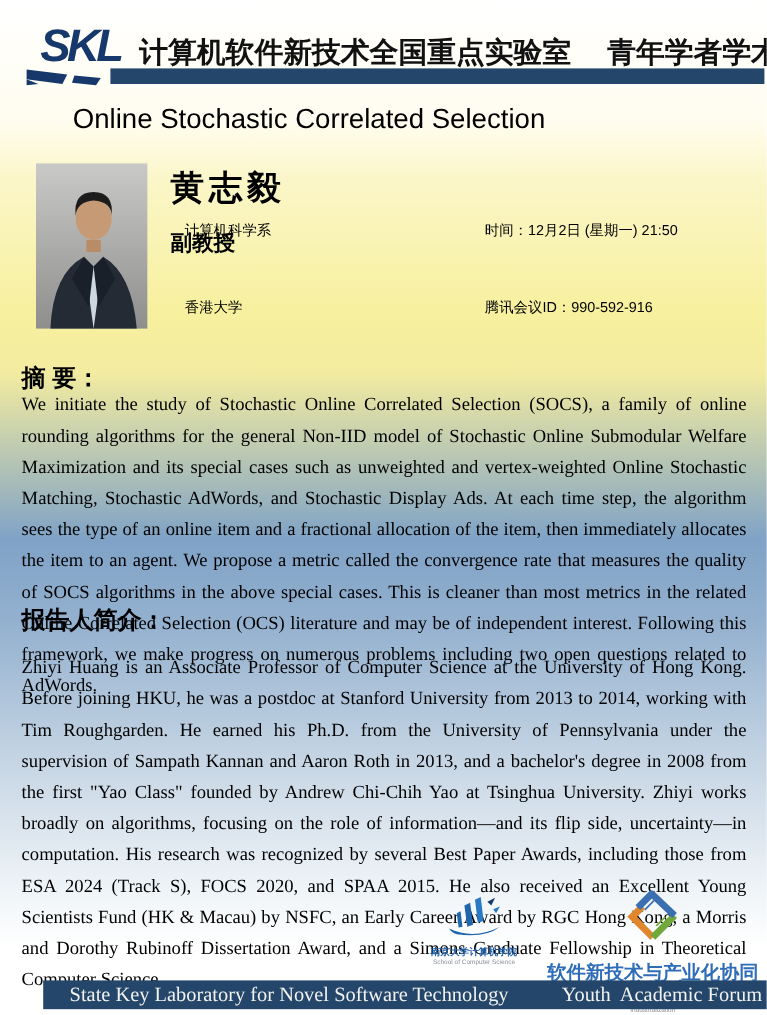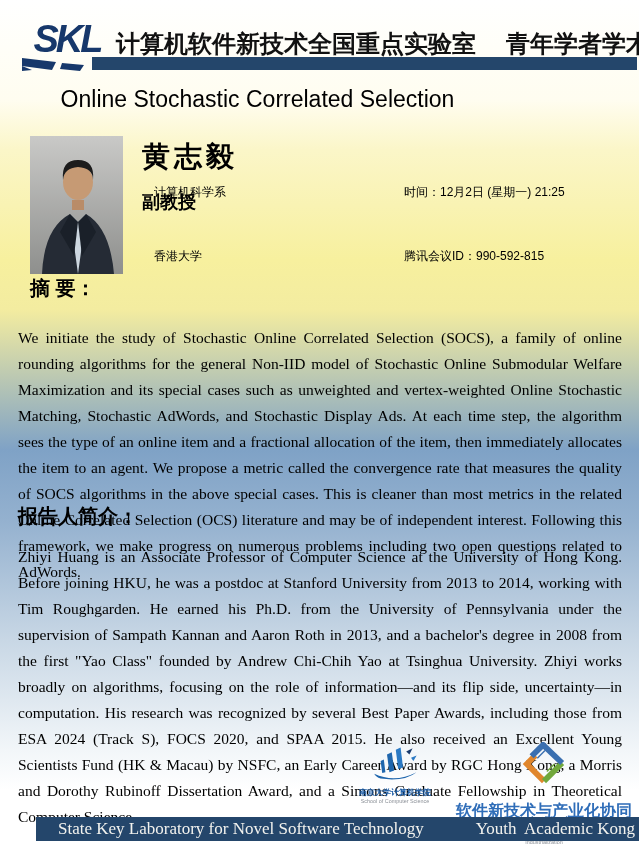--- a/index.html
+++ b/index.html
@@ -24,21 +24,21 @@
   .name-row{position:absolute;left:142px;top:138px;display:flex;align-items:baseline;gap:14px;flex-direction:column;}
   .speaker-name{font-family:"Liberation Serif",serif;font-weight:bold;font-size:28px;color:#000;letter-spacing:4px;}
   .speaker-title{font-size:18px;font-weight:bold;color:#000;}
   .info-text{position:absolute;font-size:12px;color:#000;margin-left:12px;}
   .dept{left:142px;top:184px;}
   .univ{left:142px;top:248px;}
   .time{left:392px;top:184px;}
   .meeting{left:392px;top:248px;}
   
   .sec-heading{position:absolute;left:18px;font-size:20px;font-weight:bold;color:#000;}
-  .abs-heading{top:275px;margin-left:12px;}
+  .abs-heading{top:302px;}
   .bio-heading{top:503px;}
   .body-text{position:absolute;left:18px;width:604px;
     font-family:"Liberation Serif",serif;font-size:15.5px;line-height:26px;
     color:#000;text-align:justify;margin-top:12px;}
   .abs-text{top:313px;}
   .bio-text{top:532px;}
   
   .nju-block{position:absolute;left:338px;top:746px;width:114px;text-align:center;}
   .cic-block{position:absolute;left:452px;top:742px;width:184px;text-align:center;}
   .logo-caption-zh{font-size:8px;font-weight:bold;color:#1f5fa8;line-height:10px;}
@@ -87,22 +87,22 @@
     <path d="M40,78 L30,96 L44,120 L48,86 Z" fill="#1a2029"></path>
     <path d="M56,78 L66,96 L52,120 L48,86 Z" fill="#1a2029"></path>
   </svg>
 
   <div class="name-row">
     <span class="speaker-name">黄志毅</span>
     <span class="speaker-title">副教授</span>
   </div>
   <div class="info-text dept">计算机科学系</div>
   <div class="info-text univ">香港大学</div>
-  <div class="info-text time"><span>时间：</span><span>12月2日 (星期一) 21:25</span></div>
-  <div class="info-text meeting"><span>腾讯会议ID：</span><span>990-592-815</span></div>
+  <div class="info-text time"><span>时间：</span><span>12月2日 (星期一) 21:50</span></div>
+  <div class="info-text meeting"><span>腾讯会议ID：</span><span>990-592-916</span></div>
 
   <div class="sec-heading abs-heading">摘 要：</div>
   <div class="body-text abs-text">We initiate the study of Stochastic Online Correlated Selection (SOCS), a family of online rounding algorithms for the general Non-IID model of Stochastic Online Submodular Welfare Maximization and its special cases such as unweighted and vertex-weighted Online Stochastic Matching, Stochastic AdWords, and Stochastic Display Ads. At each time step, the algorithm sees the type of an online item and a fractional allocation of the item, then immediately allocates the item to an agent. We propose a metric called the convergence rate that measures the quality of SOCS algorithms in the above special cases. This is cleaner than most metrics in the related Online Correlated Selection (OCS) literature and may be of independent interest. Following this framework, we make progress on numerous problems including two open questions related to AdWords.</div>
 
   <div class="sec-heading bio-heading">报告人简介：</div>
   <div class="body-text bio-text">Zhiyi Huang is an Associate Professor of Computer Science at the University of Hong Kong. Before joining HKU, he was a postdoc at Stanford University from 2013 to 2014, working with Tim Roughgarden. He earned his Ph.D. from the University of Pennsylvania under the supervision of Sampath Kannan and Aaron Roth in 2013, and a bachelor's degree in 2008 from the first "Yao Class" founded by Andrew Chi-Chih Yao at Tsinghua University. Zhiyi works broadly on algorithms, focusing on the role of information—and its flip side, uncertainty—in computation. His research was recognized by several Best Paper Awards, including those from ESA 2024 (Track S), FOCS 2020, and SPAA 2015. He also received an Excellent Young Scientists Fund (HK &amp; Macau) by NSFC, an Early Career Award by RGC Hong Kong, a Morris and Dorothy Rubinoff Dissertation Award, and a Simons Graduate Fellowship in Theoretical Computer Science.</div>
 
   <div class="nju-block">
     <svg width="48" height="38" viewBox="0 0 60 46">
       <polygon points="20,10 26,7 29,30 23,32" fill="#1f66ad"></polygon>
@@ -123,16 +123,16 @@
       <path d="M9,15 L21,3 L41,22" fill="none" stroke="#3a6fb0" stroke-width="6"></path>
       <path d="M25,31 L33,23 M27,35 L36,26" stroke="#71a83c" stroke-width="1.5"></path>
       <path d="M15,17 L23,9" stroke="#3a6fb0" stroke-width="1.5"></path>
     </svg>
     <div class="cic-caption-zh">软件新技术与产业化协同创新中心</div>
     <div class="logo-caption-en">Collaborative Innovation Center of Novel Software Technology and Industrialization</div>
   </div>
 
   <div class="footer-bar">
     <span>State Key Laboratory for Novel Software Technology</span>
-    <span>Youth  Academic Kong</span>
+    <span>Youth  Academic Forum</span>
   </div>
 
 </div>
 
 </body></html>

